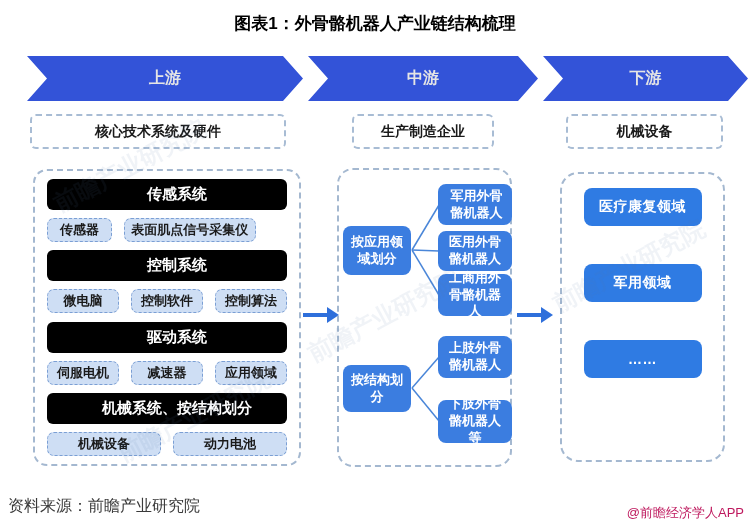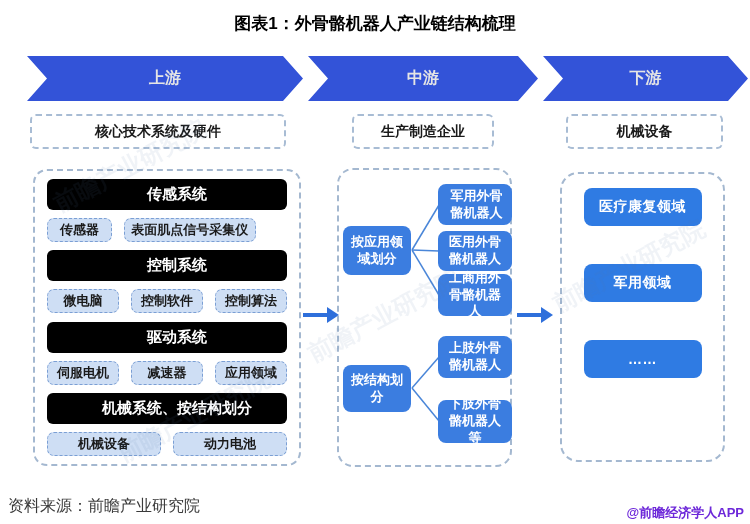--- a/index.html
+++ b/index.html
@@ -69,21 +69,21 @@
   .flow-arrow { position:absolute; width:36px; height:16px; }
   .fa1 { left:303px; top:307px; } .fa2 { left:517px; top:307px; }
   
   .right-box {
     width:118px; height:38px; background:#2f7be3; border-radius:8px; color:#fff;
     font-weight:bold; font-size:14px; display:flex; align-items:center; justify-content:center;
     letter-spacing:0.5px;
   }
   
   .footer-source { position:absolute; left:8px;  top:496px; font-size:16px; color:#3a3a3a;text-align:center; }
-  .footer-credit { position:absolute; right:6px; top:504px; font-size:13px; color:#6d28d9;font-weight:bold; }
+  .footer-credit { position:absolute; right:6px; top:504px; font-size:13px; color:#be185d; }
   
   .wm {
     position:absolute; font-size:24px; font-weight:bold; white-space:nowrap;
     color:rgba(90,120,170,0.09); transform:rotate(-28deg); pointer-events:none; z-index:5;
   }
   .wm1{left:46px;top:150px;} .wm2{left:300px;top:300px;} .wm3{left:545px;top:250px;} .wm4{left:110px;top:400px;}
 </style>
 </head>
 <body>
 

